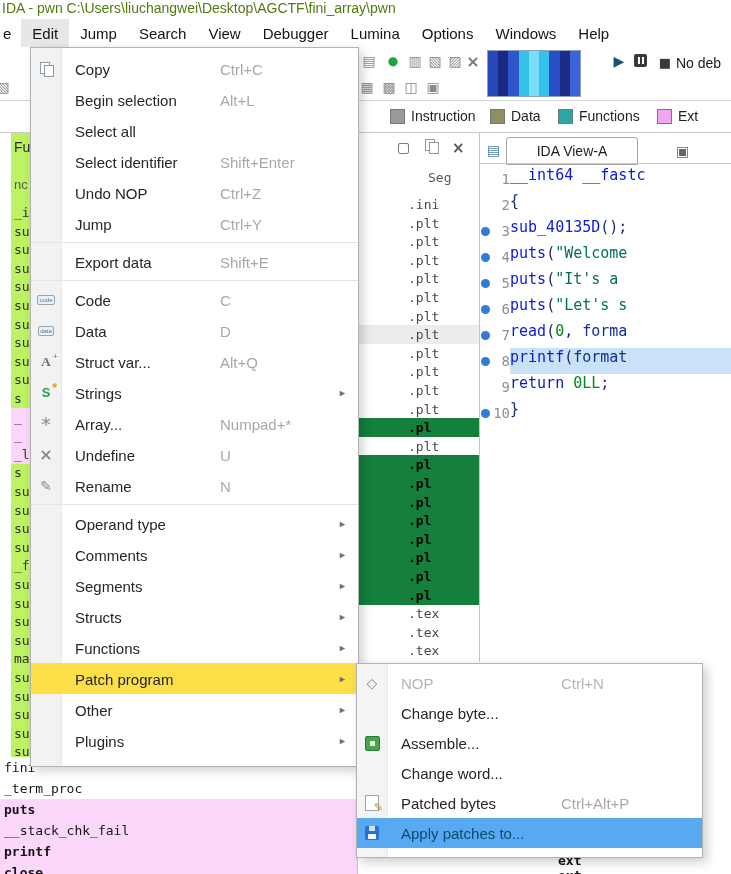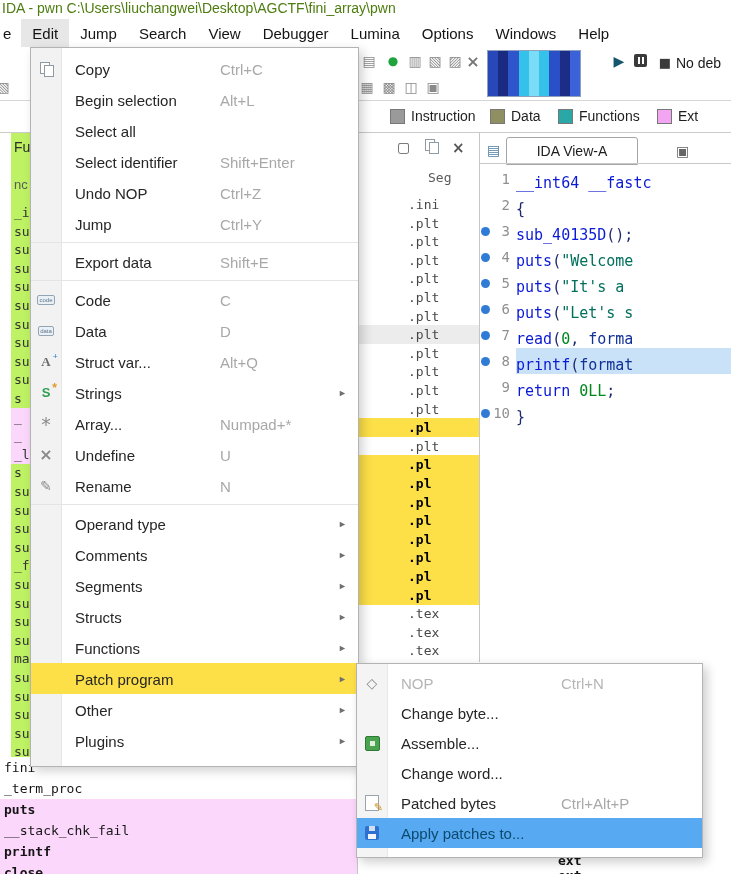--- a/index.html
+++ b/index.html
@@ -50,38 +50,38 @@
     font-family:"DejaVu Sans Mono",monospace;font-size:13px;color:#151515}
   .fb-row.pink{background:#fbd7fb}
   .fb-row.bold{font-weight:700}
 
   #disasm-strip{position:absolute;left:357px;top:133px;width:122px;height:529px;background:#fff;overflow:hidden}
   #disasm-header{position:absolute;left:71px;top:37px;font-family:"DejaVu Sans Mono",monospace;font-size:13px;color:#5a5a5a}
   #disasm-controls .ic-glyph{color:#555}
   .d-row{position:absolute;left:0;width:122px;height:19px;display:flex;align-items:center;
     font-family:"DejaVu Sans Mono",monospace;font-size:13px;color:#474747}
   .d-row span{margin-left:51px;white-space:pre}
-  .d-row.pink{background:#fde047}
+  .d-row.pink{background:#15803d}
   .d-row.bold{font-weight:700;color:#000}
   .d-row.sel{background:#ececec}
 
   .ext-frag{position:absolute;left:558px;font-family:"DejaVu Sans Mono",monospace;font-size:13px;font-weight:700;color:#151515}
 
   
   #ida-view{position:absolute;left:480px;top:133px;width:251px;height:741px;background:#fff}
   #ida-tab{position:absolute;left:26px;top:4px;width:130px;height:26px;border:1px solid #a6a6a6;
     border-radius:3px 3px 0 0;background:#fff;display:flex;align-items:center;justify-content:center;
     font-size:14px;color:#1d1d1d}
   #tab-underline{position:absolute;left:0;top:30px;width:100%;height:1px;background:#c9c9c9}
   #code-lines{position:absolute;left:0;top:33px;right:0}
   .cl{display:flex;align-items:center;height:26px;font-family:"DejaVu Sans Mono",monospace;font-size:15px}
   .cl .dot{flex:none;width:9px;height:9px;border-radius:50%;margin-left:1px;background:#2f7bd6}
   .cl .dot.empty{background:transparent}
   .cl .ln{flex:none;width:20px;text-align:right;font-size:14px;color:#8f8f8f}
-  .cl .code{margin-left:6px;white-space:pre;flex:1;align-self:stretch;display:flex;align-items:flex-end}
+  .cl .code{white-space:pre;flex:1;align-self:stretch;display:flex;align-items:flex-start}
   .cl.hl .code{background:#c9e2f8}
   .c-kw{color:#0b1ad6}.c-fn{color:#0b1ad6}.c-str{color:#00705c}
   .c-num{color:#00871e}.c-pn{color:#1e2a6e}.c-var{color:#103097}
 
   
   #edit-menu{position:absolute;left:30px;top:47px;width:327px;height:713px;background:#fff;
     border:1px solid #b3b3b3;box-shadow:4px 4px 10px rgba(0,0,0,.18);z-index:10;padding-top:5px}
   #edit-menu::before{content:"";position:absolute;left:0;top:0;bottom:0;width:30px;background:#f2f2f2;border-right:1px solid #e6e6e6}
   .m-item{position:relative;height:31px;font-size:15px;color:#262626}
   .m-gutter{position:absolute;left:0;top:0;width:30px;height:100%;display:flex;align-items:center;justify-content:center}

